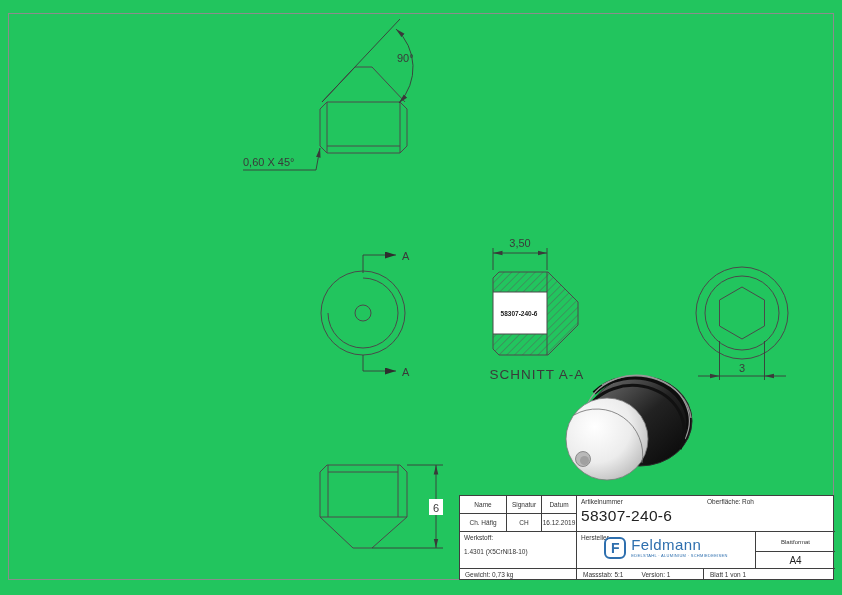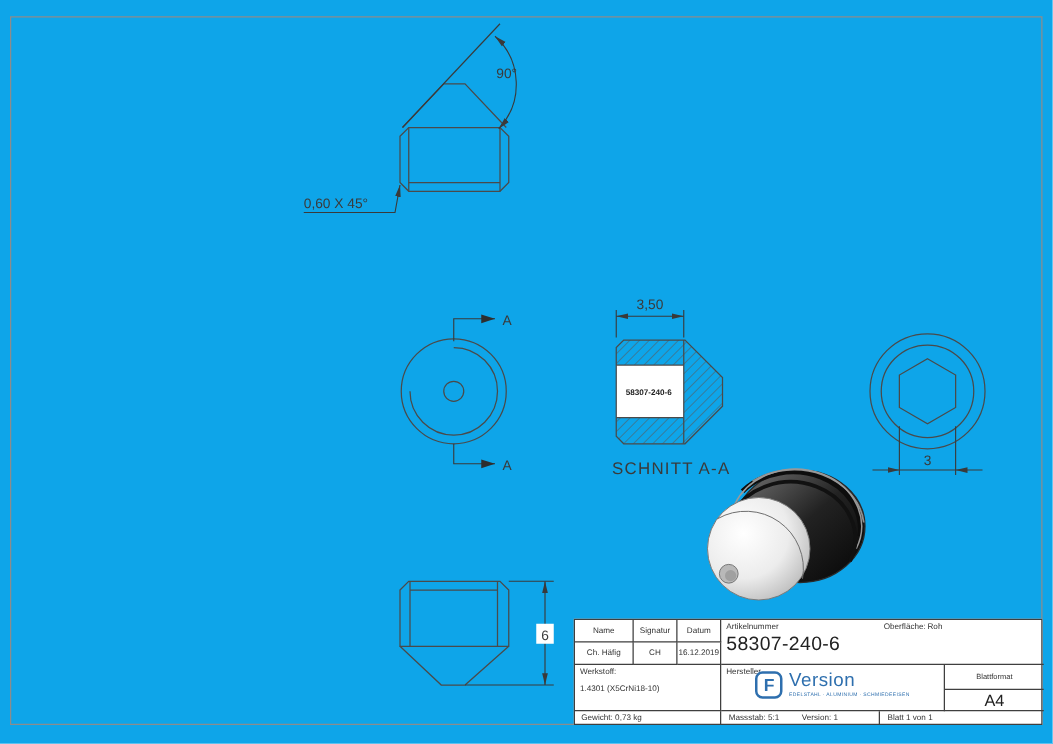--- a/index.html
+++ b/index.html
@@ -1,18 +1,18 @@
 <!DOCTYPE html>
 <html style="--accent: #2e6fae; --line: #4a4a4a; --dimtext: #3a3a3a;"><head>
 <meta charset="utf-8">
 <style>
   :root { --line:#4a4a4a; --dimtext:#3a3a3a; --tbline:#3f3f3f; --accent:#2e6fae; }
   * { margin:0; padding:0; box-sizing:border-box; }
   body { background:#fff; }
-  .page { position:relative; width:842px; height:595px; background:#0ea5e9;
+  .page { position:relative; width:842px; height:595px; background:#22c55e;
           font-family:"Liberation Sans", sans-serif; overflow:hidden; }
   .sheet-border { position:absolute; left:8px; top:13px; width:826px; height:567px;
           border:1px solid #8c8c8c; }
   .view { position:absolute; }
   svg text { font-family:"Liberation Sans", sans-serif; }
   .dim { font-size:11px; fill:var(--dimtext); }
   .caption { font-size:13.5px; letter-spacing:1px; fill:var(--dimtext); }
   .engrave { font-size:6.5px; font-weight:bold; fill:#222; }
   .ln { stroke:var(--line); stroke-width:1; fill:none; }
   .dimln { stroke:var(--dimtext); stroke-width:0.9; fill:none; }
@@ -26,21 +26,21 @@
   .lblC { display:flex; align-items:center; justify-content:center; }
   .smallpad { padding:2px 0 0 4px; }
   .artnum { position:absolute; left:4px; top:11px; font-size:15.5px; color:#222; letter-spacing:0.3px; }
   .logo-wrap { position:absolute; left:0; top:5px; width:100%; display:flex;
           align-items:center; justify-content:center; gap:5px; }
   .logo-f { width:22px; height:22px; border:2.5px solid var(--accent); border-radius:6px;
           display:flex; align-items:center; justify-content:center;
           color:var(--accent); font-size:14px; font-weight:bold; }
   .logo-name { color:var(--accent); font-size:15px; letter-spacing:0.4px; line-height:14px; }
   .logo-tag { color:var(--accent); font-size:4px; letter-spacing:0.3px; margin-top:1px; white-space:nowrap; }
-  .a4 { font-size:13px; color:#222; }
+  .a4 { font-size:10px; color:#222; }
 </style>
 </head>
 <body>
 
 <div class="page">
   <div class="sheet-border"></div>
 
   <svg width="0" height="0" style="position:absolute">
     <defs>
       <marker id="arr" orient="auto-start-reverse" markerWidth="11" markerHeight="7" refX="9.5" refY="3" markerUnits="userSpaceOnUse">
@@ -200,21 +200,21 @@
       <div style="position:absolute; left:130px; top:2px;">Oberfläche:</div>
       <div style="position:absolute; left:165px; top:2px;">Roh</div>
       <div class="artnum">58307-240-6</div>
     </div>
 
     <div class="cell bR bB" style="left:117px; top:36px; width:179px; height:37px;">
       <div class="smallpad" style="position:absolute; left:0; top:0;">Hersteller</div>
       <div class="logo-wrap">
         <div class="logo-f">F</div>
         <div>
-          <div class="logo-name">Version</div>
+          <div class="logo-name">Feldmann</div>
           <div class="logo-tag">EDELSTAHL · ALUMINIUM · SCHMIEDEEISEN</div>
         </div>
       </div>
     </div>
 
     <div class="cell bB lblC" style="left:296px; top:36px; width:79px; height:20px; font-size:6px;">Blattformat</div>
     <div class="cell bB lblC a4" style="left:296px; top:56px; width:79px; height:17px;">A4</div>
 
     <div class="cell bR" style="left:117px; top:73px; width:127px; height:11px; display:flex; align-items:center; gap:18px; padding-left:6px;">
       <span>Massstab: 5:1</span>

